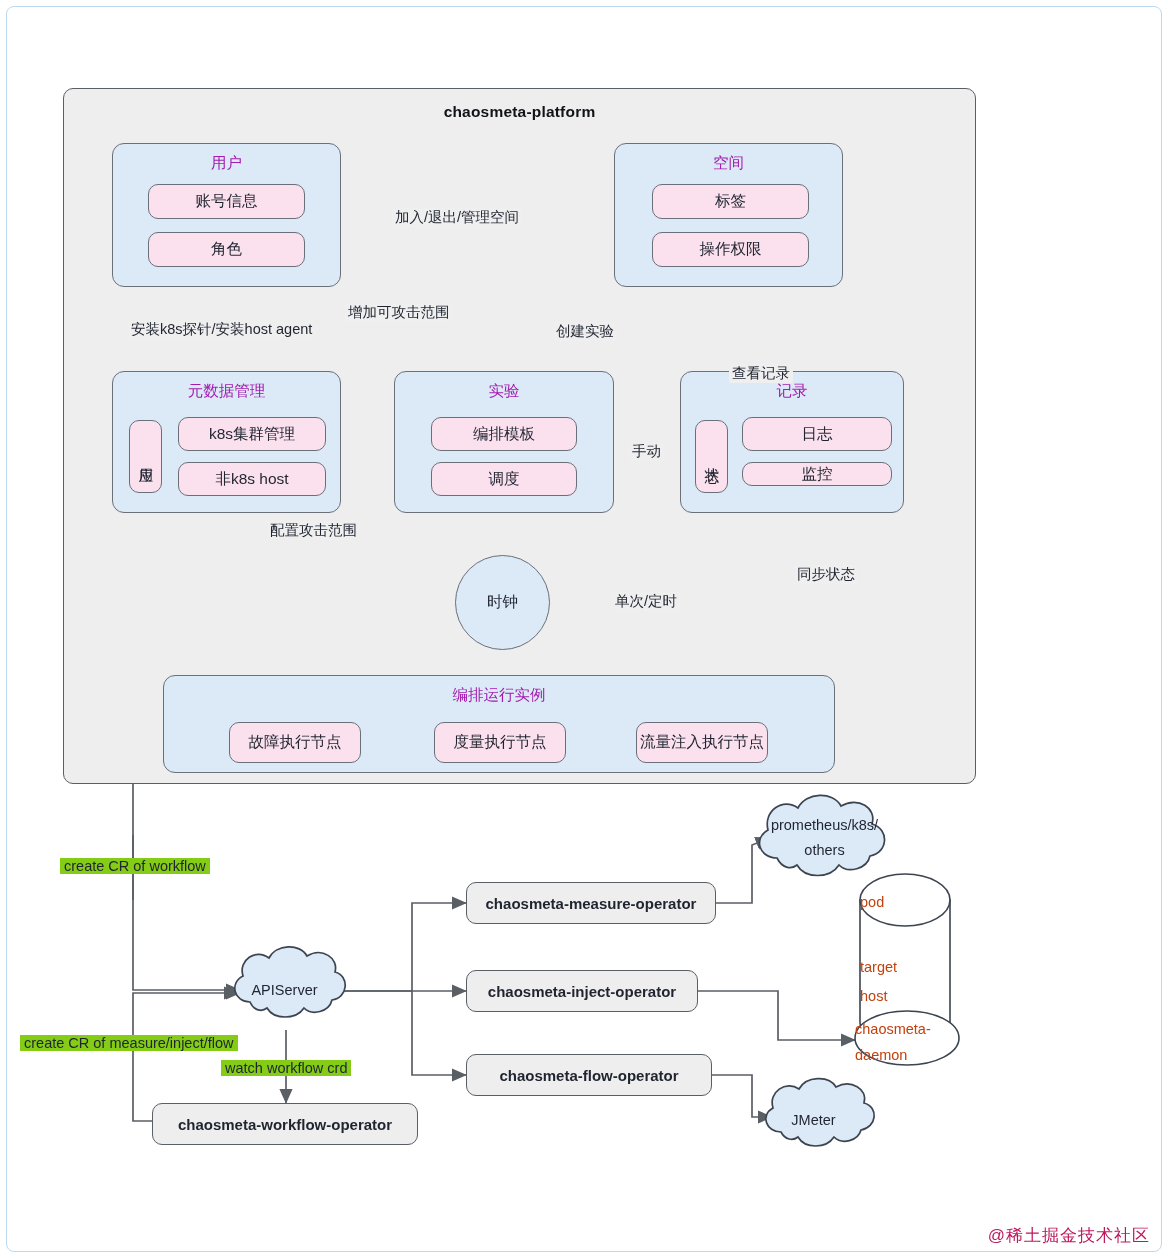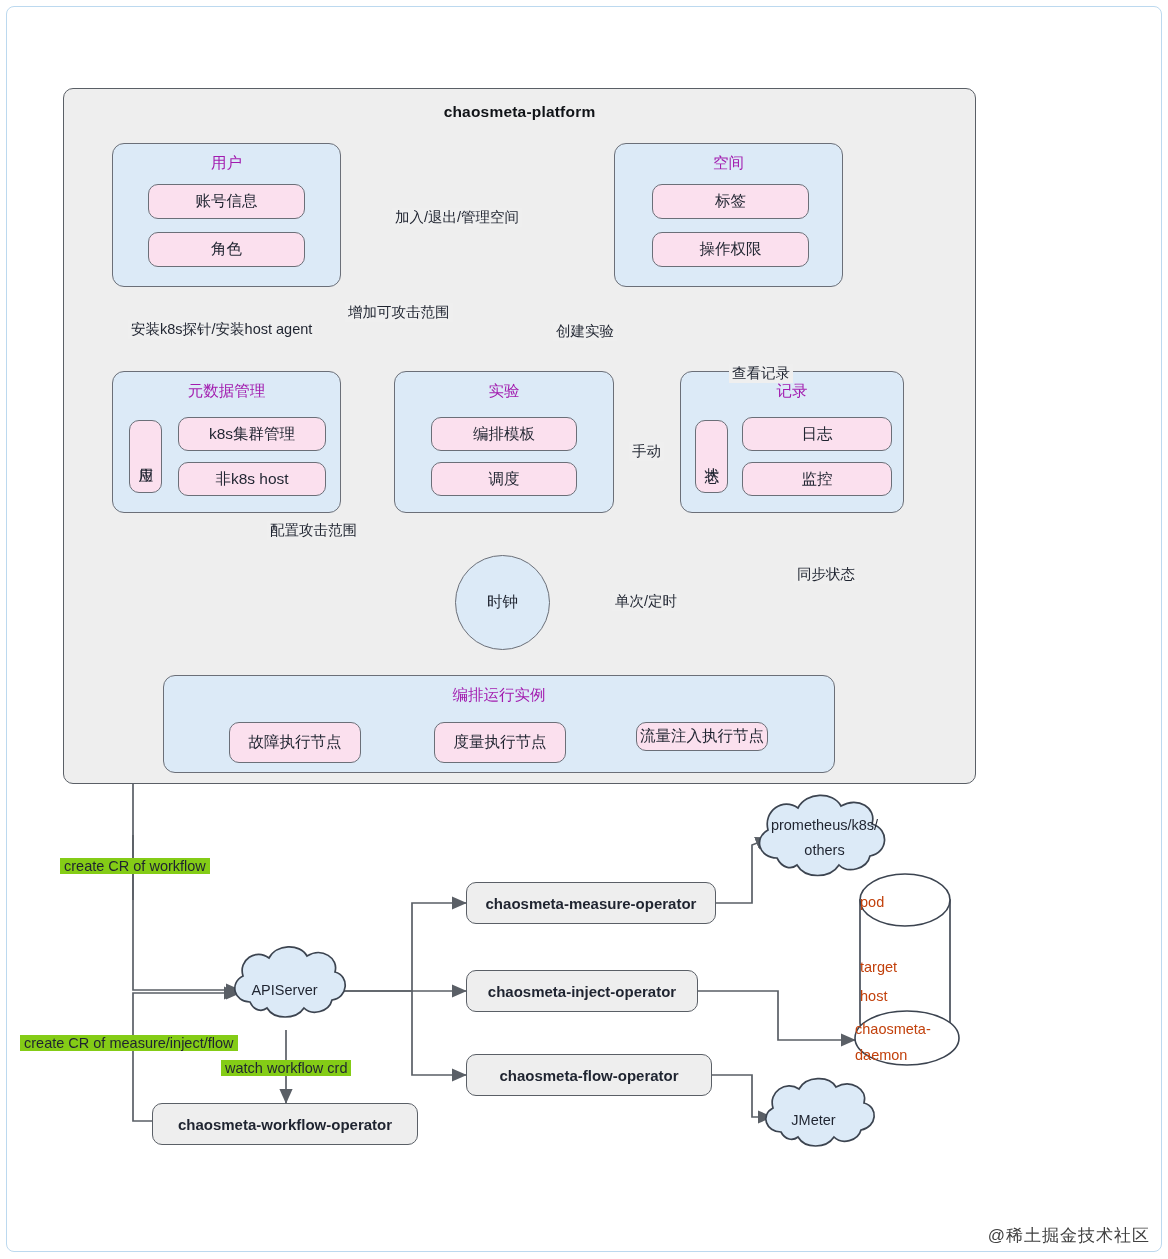--- a/index.html
+++ b/index.html
@@ -54,21 +54,21 @@
   .lbl.white{background:#84cc16;padding:0 4px;}
   .cloudtext{
     position:absolute;text-align:center;font-size:14.5px;color:#1f2430;
     line-height:1.45;white-space:nowrap;
   }
   .cyltext{
     position:absolute;text-align:left;font-size:14.5px;color:#c2410c;
     line-height:1.7;white-space:nowrap;
   }
   .watermark{
-    position:absolute;right:18px;bottom:12px;font-size:17px;color:#404040;
+    position:absolute;right:18px;bottom:12px;font-size:17px;color:#be185d;
     letter-spacing:1px;white-space:nowrap;margin-top:32px;
   }
 </style>
 </head>
 <body>
 
 <div id="page-frame"></div>
 
 <svg class="svgroot" viewBox="0 0 1168 1259">
   <defs>
@@ -152,30 +152,30 @@
 <div class="node pinkbox" style="left:431px;top:417px;width:146px;height:34px;font-size:15.5px;">编排模板</div>
 <div class="node pinkbox" style="left:431px;top:462px;width:146px;height:34px;font-size:15.5px;">调度</div>
 
 <div class="node bluebox" style="left:680px;top:371px;width:224px;height:142px;">
   <div class="boxtitle">记录</div>
 </div>
 <div class="node pinkbox" style="left:695px;top:420px;width:33px;height:73px;font-size:14.5px;">
   <span class="vtext">状态</span>
 </div>
 <div class="node pinkbox" style="left:742px;top:417px;width:150px;height:34px;font-size:15.5px;">日志</div>
-<div class="node pinkbox" style="left:742px;top:462px;width:150px;height:34px;font-size:15.5px;">监控</div>
+<div class="node pinkbox" style="left:742px;top:462px;width:150px;height:24px;font-size:15.5px;">监控</div>
 
 <div class="node circle" style="left:455px;top:555px;width:95px;height:95px;">时钟</div>
 
 <div class="node bluebox" style="left:163px;top:675px;width:672px;height:98px;">
   <div class="boxtitle">编排运行实例</div>
 </div>
 <div class="node pinkbox" style="left:229px;top:722px;width:132px;height:41px;font-size:15.5px;">故障执行节点</div>
 <div class="node pinkbox" style="left:434px;top:722px;width:132px;height:41px;font-size:15.5px;">度量执行节点</div>
-<div class="node pinkbox" style="left:636px;top:722px;width:132px;height:29px;font-size:15.5px;">流量注入执行节点</div>
+<div class="node pinkbox" style="left:636px;top:722px;width:132px;height:41px;font-size:15.5px;">流量注入执行节点</div>
 
 <div class="lbl chip" style="left:392px;top:208px;">加入/退出/管理空间</div>
 <div class="lbl chip" style="left:128px;top:320px;">安装k8s探针/安装host agent</div>
 <div class="lbl chip" style="left:345px;top:303px;">增加可攻击范围</div>
 <div class="lbl chip" style="left:553px;top:322px;">创建实验</div>
 <div class="lbl chip" style="left:729px;top:328px;margin-top:36px;">查看记录</div>
 <div class="lbl chip" style="left:629px;top:442px;">手动</div>
 <div class="lbl chip" style="left:267px;top:521px;">配置攻击范围</div>
 <div class="lbl chip" style="left:612px;top:592px;">单次/定时</div>
 <div class="lbl chip" style="left:794px;top:565px;">同步状态</div>

